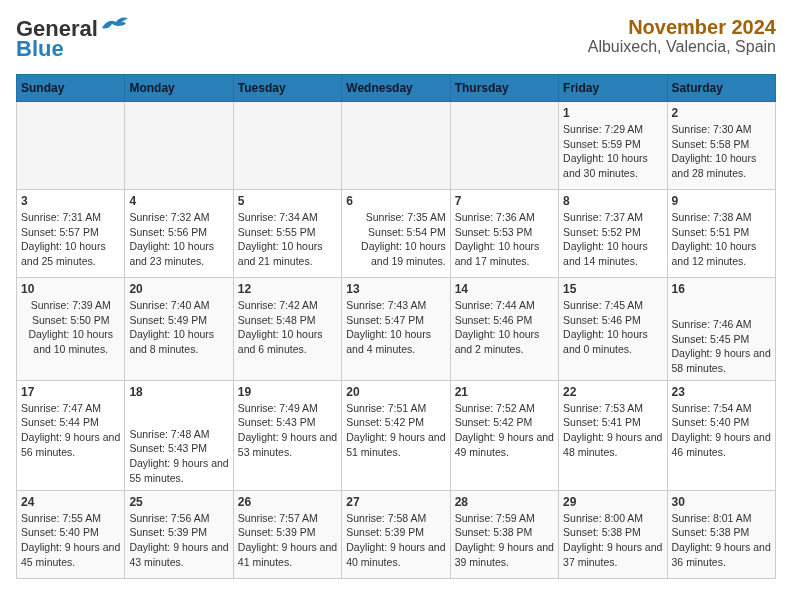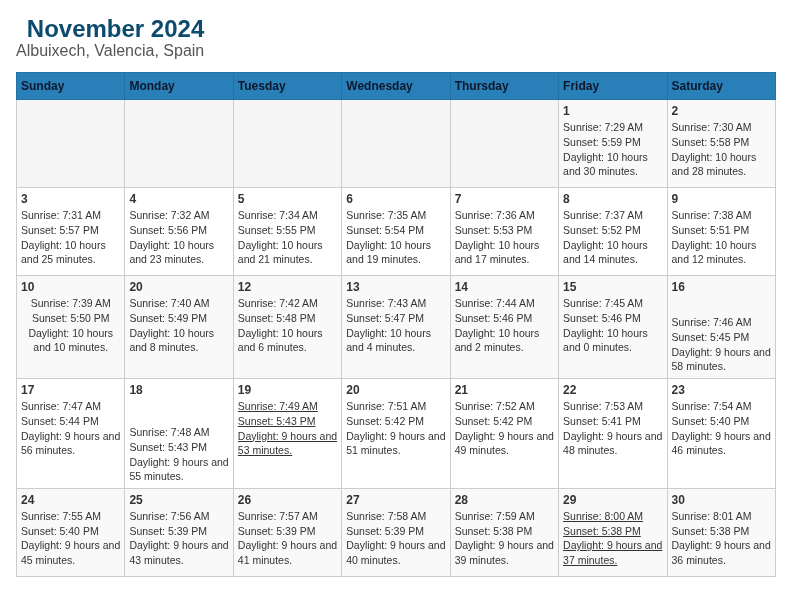--- a/index.html
+++ b/index.html
@@ -18,23 +18,23 @@
     }
     .logo {
       display: flex;
       flex-direction: column;
       align-items: flex-start;
     }
     .title-block {
       text-align: right;
     }
     .title-block h1 {
-      font-size: 24px;
+      font-size: 20px;
       font-weight: bold;
-      color: #0c4a6e;
+      color: #a16207;
       line-height: 1.1;
     }
     .title-block h2 {
       font-size: 16px;
       font-weight: normal;
       color: #555;
     }
     table {
       width: 100%;
       border-collapse: collapse;
@@ -72,20 +72,31 @@
       line-height: 1.4;
     }
     .empty-cell {
       background: #f5f5f5 !important;
     }
   </style>
 </head>
 <body>
 
 <div class="header">
+  <div class="logo">
+    <div style="display:flex;align-items:center;">
+      <div style="font-size:22px;font-weight:bold;color:#333;">
+        <span style="color:#333;">General</span>
+      </div>
+      <svg width="30" height="22" viewBox="0 0 30 22" style="margin-left:2px;margin-top:-8px;">
+        <path d="M2,14 Q8,4 16,8 Q20,2 28,4 Q22,8 18,10 Q24,6 26,10 Q18,14 12,10 Q8,16 2,14Z" fill="#2980b9"></path>
+      </svg>
+    </div>
+    <div style="font-size:22px;font-weight:bold;color:#2980b9;margin-top:-6px;">Blue</div>
+  </div>
   <div class="title-block">
     <h1>November 2024</h1>
     <h2>Albuixech, Valencia, Spain</h2>
   </div>
 </div>
 
 <table>
   <thead>
     <tr>
     <th>Sunday</th>
@@ -131,21 +142,21 @@
 Daylight: 10 hours and 23 minutes.</div>
         </td>
         <td>
           <div class="day-num">5</div>
           <div class="day-info" style="white-space: pre-line;">Sunrise: 7:34 AM
 Sunset: 5:55 PM
 Daylight: 10 hours and 21 minutes.</div>
         </td>
         <td>
           <div class="day-num">6</div>
-          <div class="day-info" style="white-space: pre-line;">Sunrise: 7:35 AM
+          <div class="day-info" style="white-space: pre-line; text-align: right;">Sunrise: 7:35 AM
 Sunset: 5:54 PM
 Daylight: 10 hours and 19 minutes.</div>
         </td>
         <td>
           <div class="day-num">7</div>
           <div class="day-info" style="white-space: pre-line;">Sunrise: 7:36 AM
 Sunset: 5:53 PM
 Daylight: 10 hours and 17 minutes.</div>
         </td>
         <td>
@@ -213,21 +224,21 @@
 Daylight: 9 hours and 56 minutes.</div>
         </td>
         <td>
           <div class="day-num">18</div>
           <div class="day-info" style="white-space: pre-line; margin-top: 28px;">Sunrise: 7:48 AM
 Sunset: 5:43 PM
 Daylight: 9 hours and 55 minutes.</div>
         </td>
         <td>
           <div class="day-num">19</div>
-          <div class="day-info" style="white-space: pre-line; text-decoration: underline;">Sunrise: 7:49 AM
+          <div class="day-info" style="white-space: pre-line;">Sunrise: 7:49 AM
 Sunset: 5:43 PM
 Daylight: 9 hours and 53 minutes.</div>
         </td>
         <td>
           <div class="day-num">20</div>
           <div class="day-info" style="white-space: pre-line;">Sunrise: 7:51 AM
 Sunset: 5:42 PM
 Daylight: 9 hours and 51 minutes.</div>
         </td>
         <td>
@@ -275,21 +286,21 @@
 Daylight: 9 hours and 40 minutes.</div>
         </td>
         <td>
           <div class="day-num">28</div>
           <div class="day-info" style="white-space: pre-line;">Sunrise: 7:59 AM
 Sunset: 5:38 PM
 Daylight: 9 hours and 39 minutes.</div>
         </td>
         <td>
           <div class="day-num">29</div>
-          <div class="day-info" style="white-space: pre-line; text-decoration: underline;">Sunrise: 8:00 AM
+          <div class="day-info" style="white-space: pre-line;">Sunrise: 8:00 AM
 Sunset: 5:38 PM
 Daylight: 9 hours and 37 minutes.</div>
         </td>
         <td>
           <div class="day-num">30</div>
           <div class="day-info" style="white-space: pre-line;">Sunrise: 8:01 AM
 Sunset: 5:38 PM
 Daylight: 9 hours and 36 minutes.</div>
         </td>
       </tr>

